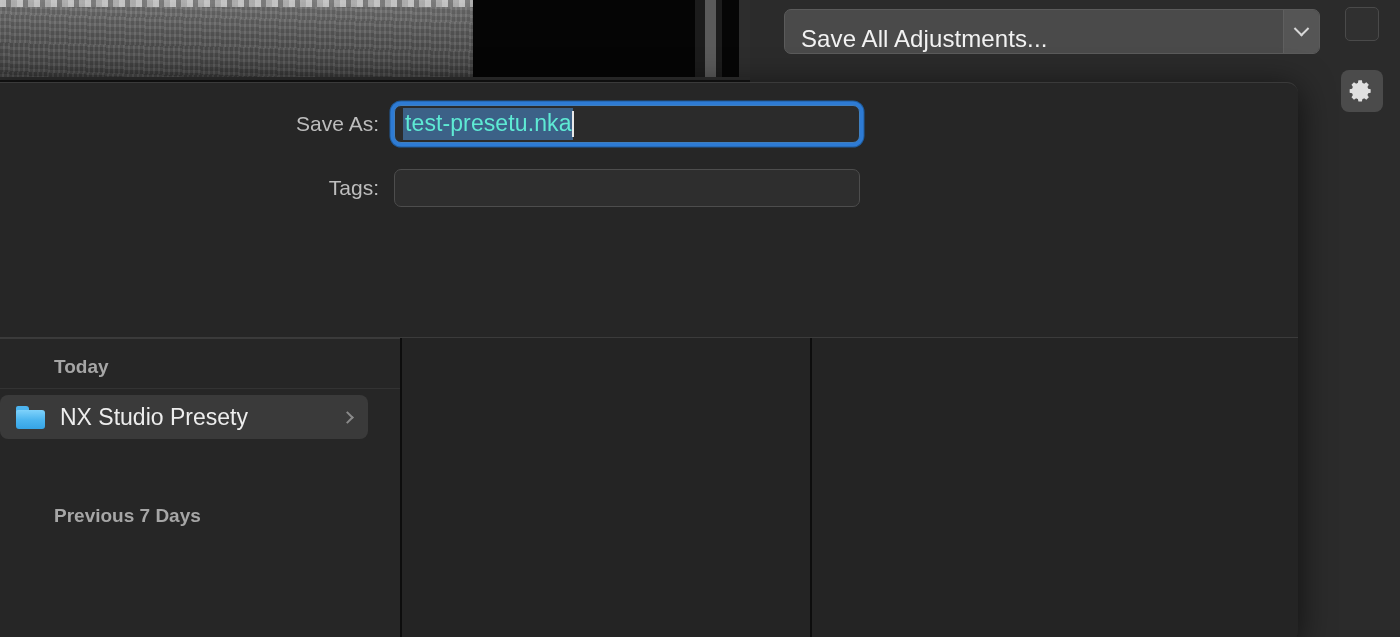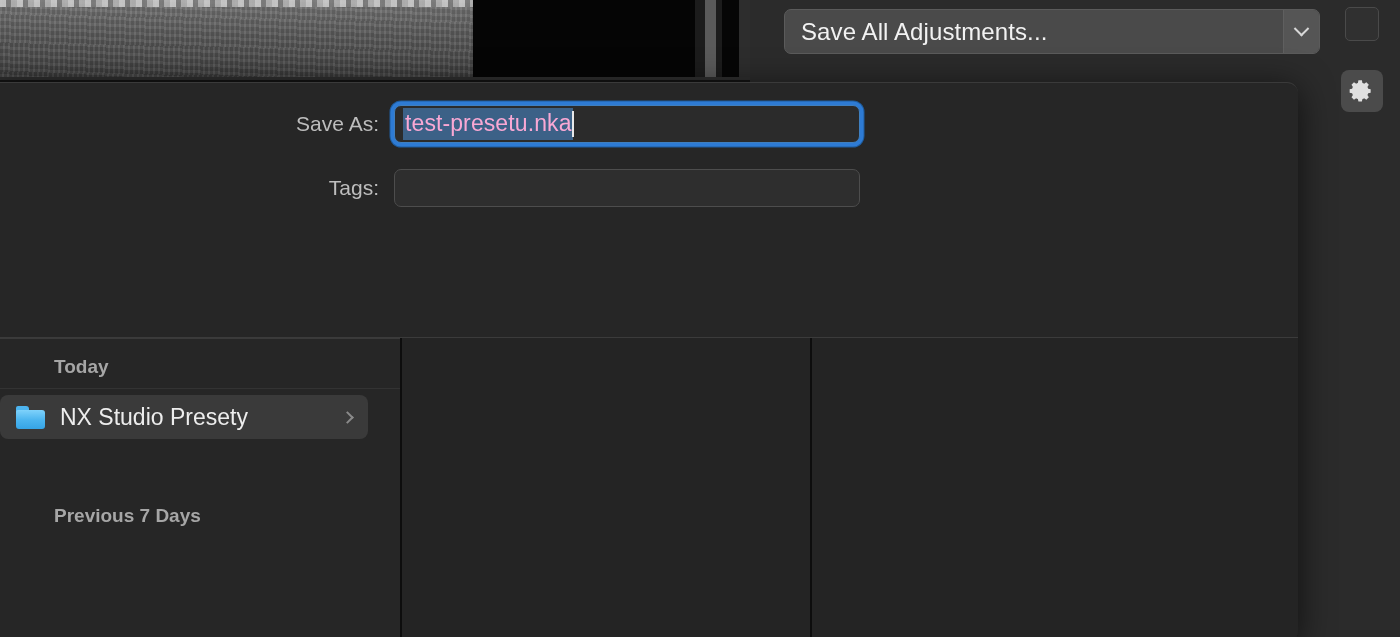--- a/index.html
+++ b/index.html
@@ -32,21 +32,21 @@
   .bg-bar-b { position: absolute; left: 722px; top: 0; width: 17px; height: 77px; background: #060606; }
   .bg-bar-c { position: absolute; left: 739px; top: 0; width: 11px; height: 77px; background: #2d2d2d; }
   .bg-top-sep { position: absolute; left: 0; top: 77px; width: 760px; height: 3px; background: #2f2f2f; }
   .bg-top-sep2 { position: absolute; left: 0; top: 80px; width: 760px; height: 4px; background: #141414; }
 
   .bg-right-panel { position: absolute; left: 750px; top: 0; right: 0; bottom: 0; background: #2b2b2b; }
 
   .dropdown-top {
     position: absolute; left: 784px; top: 9px; width: 536px; height: 45px;
     background: #4a4a4a; border: 1px solid #5b5b5b; border-radius: 7px;
-    display: flex; align-items: center;
+    display: flex; align-items: flex-end;
   }
   .dropdown-top .dd-label {
     flex: 1; color: #f2f2f2; font-size: 24px; padding-left: 16px; letter-spacing: .1px; white-space: nowrap;
   }
   .dropdown-top .dd-arrow {
     width: 36px; height: 100%; background: #555; border-left: 1px solid #5f5f5f;
     border-radius: 0 6px 6px 0; display: flex; align-items: center; justify-content: center;
   }
   .chev { display: block; width: 11px; height: 11px; border-right: 2.4px solid #d8d8d8; border-bottom: 2.4px solid #d8d8d8; transform: rotate(45deg) translate(-2px,-2px); }
 
@@ -81,21 +81,21 @@
     width: 466px; height: 38px; background: #2e2e2e;
     border: 1px solid #4d4d4d; border-radius: 7px;
     display: flex; align-items: center; padding: 0 8px;
   }
   .text-field.focused {
     background: #2b2b2b;
     border: 1px solid #3f7fbf;
     box-shadow: 0 0 0 3.5px #2e7bd4, 0 0 0 4.5px #1e5c9e;
   }
   .filename-sel {
-    background: #3c6187; color: #f9a8d4; font-size: 23px;
+    background: #3c6187; color: #5eead4; font-size: 23px;
     padding: 2px 1px 3px 2px; letter-spacing: .1px; white-space: nowrap;
   }
   .caret { width: 2px; height: 26px; background: #e8e8e8; margin-left: -1px; }
 
   
   .toolbar { position: absolute; left: 0; top: 168px; width: 100%; height: 70px; }
   .tb-btn {
     position: absolute; background: #585858; border-radius: 7px;
     display: flex; align-items: center; justify-content: center;
   }

